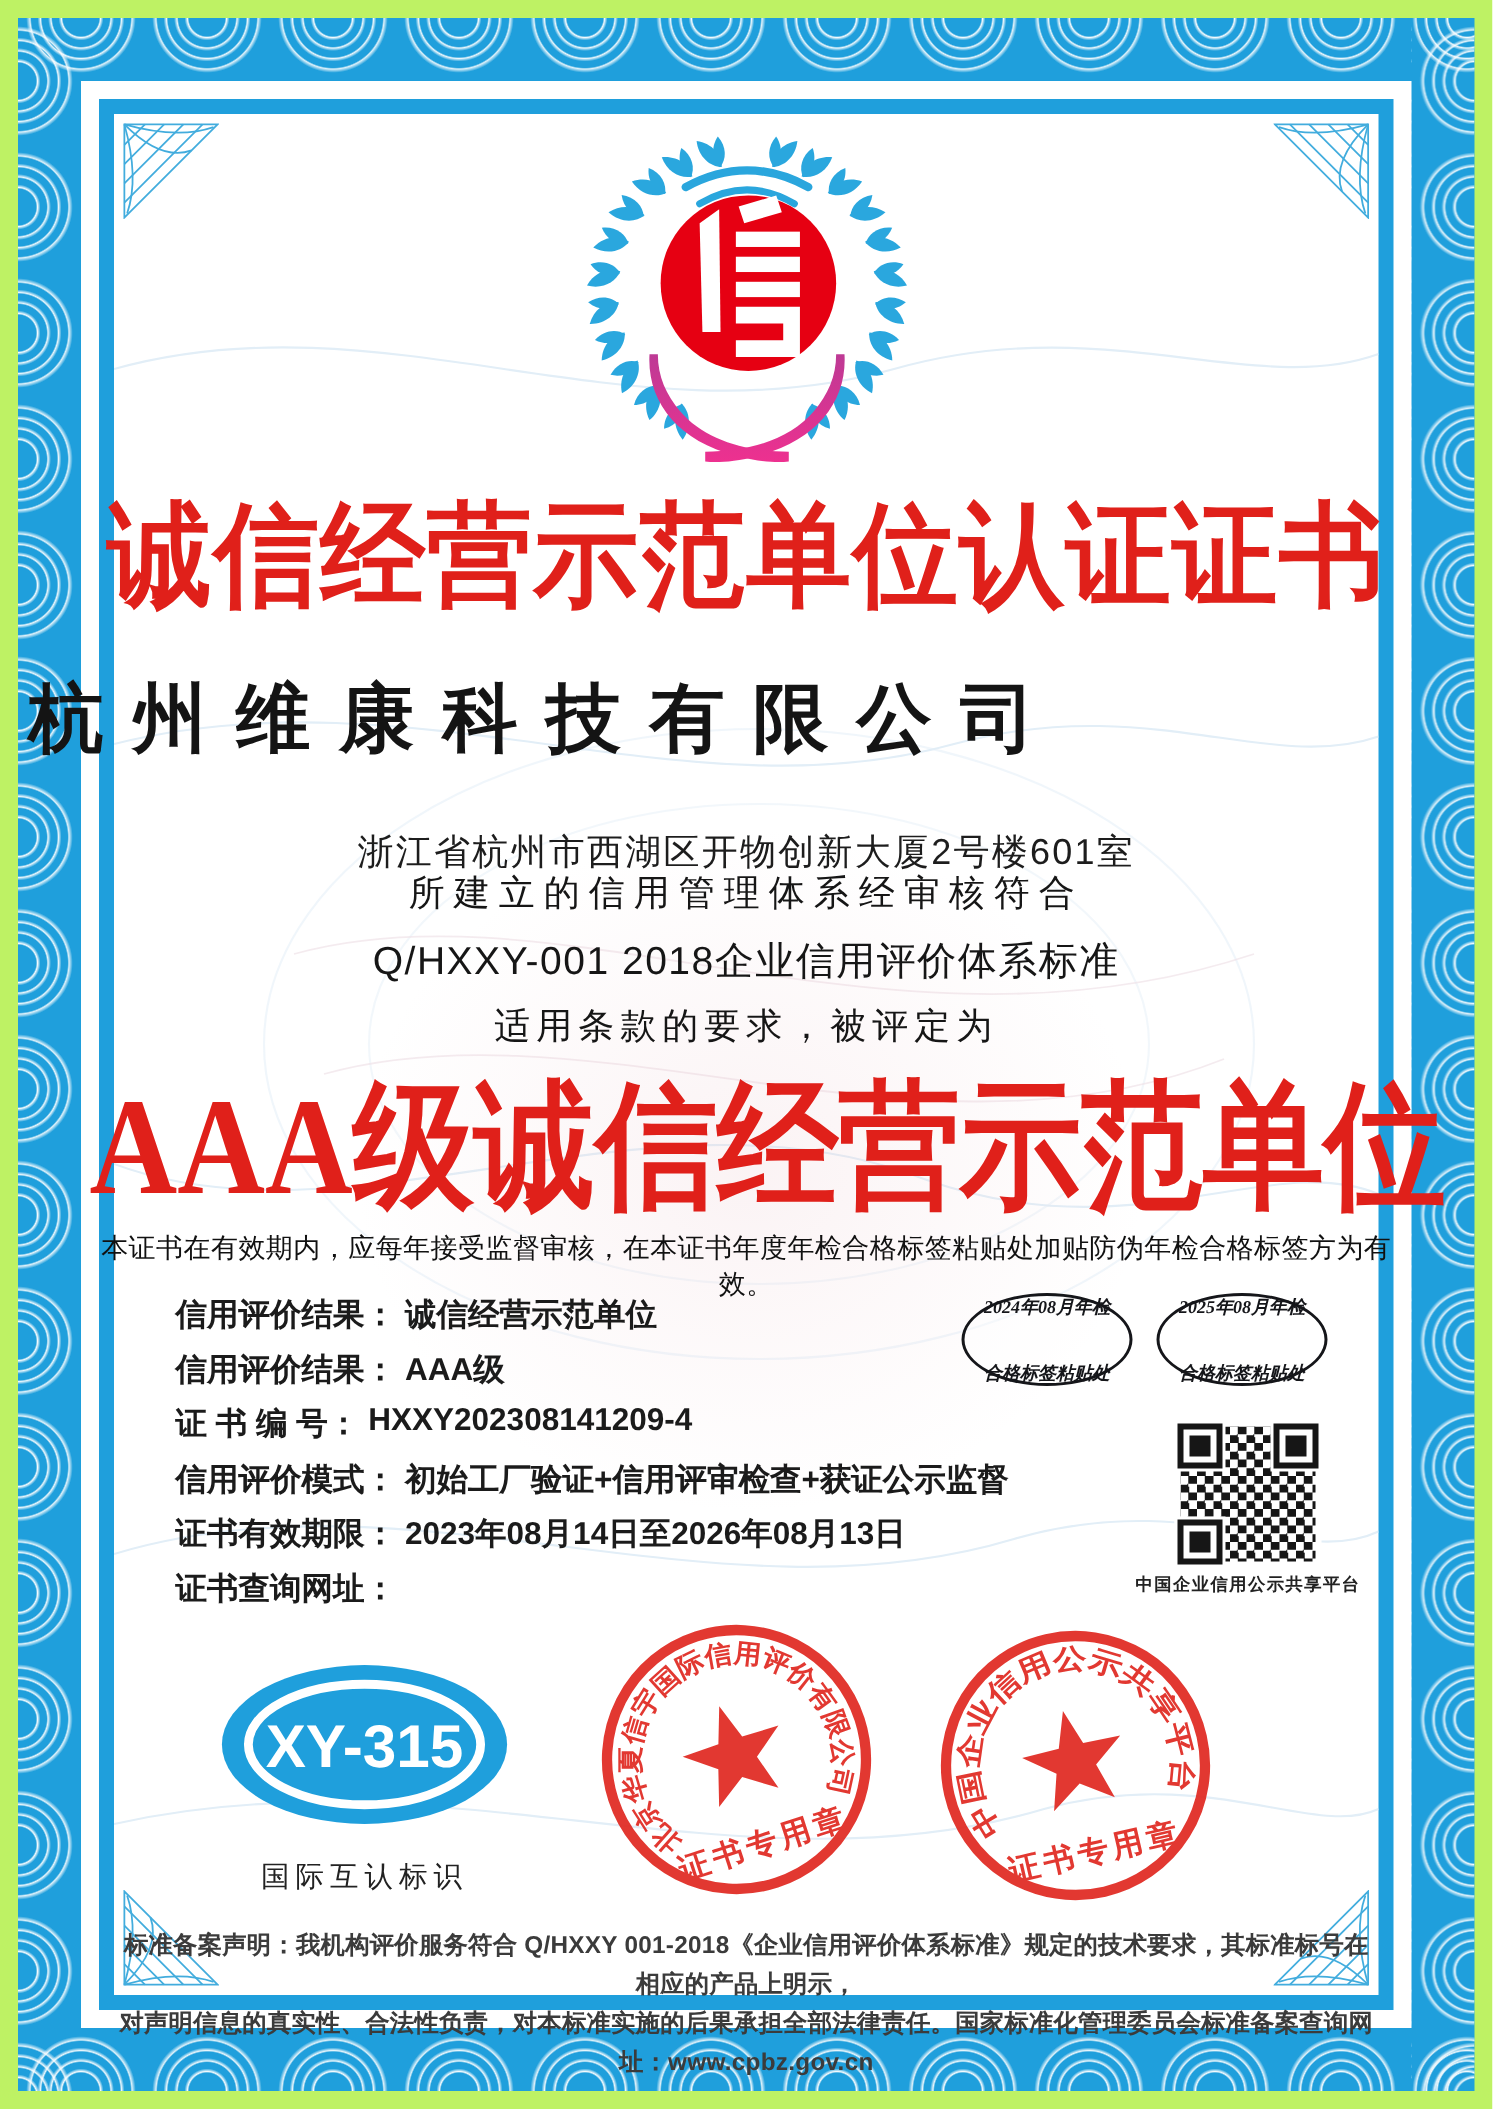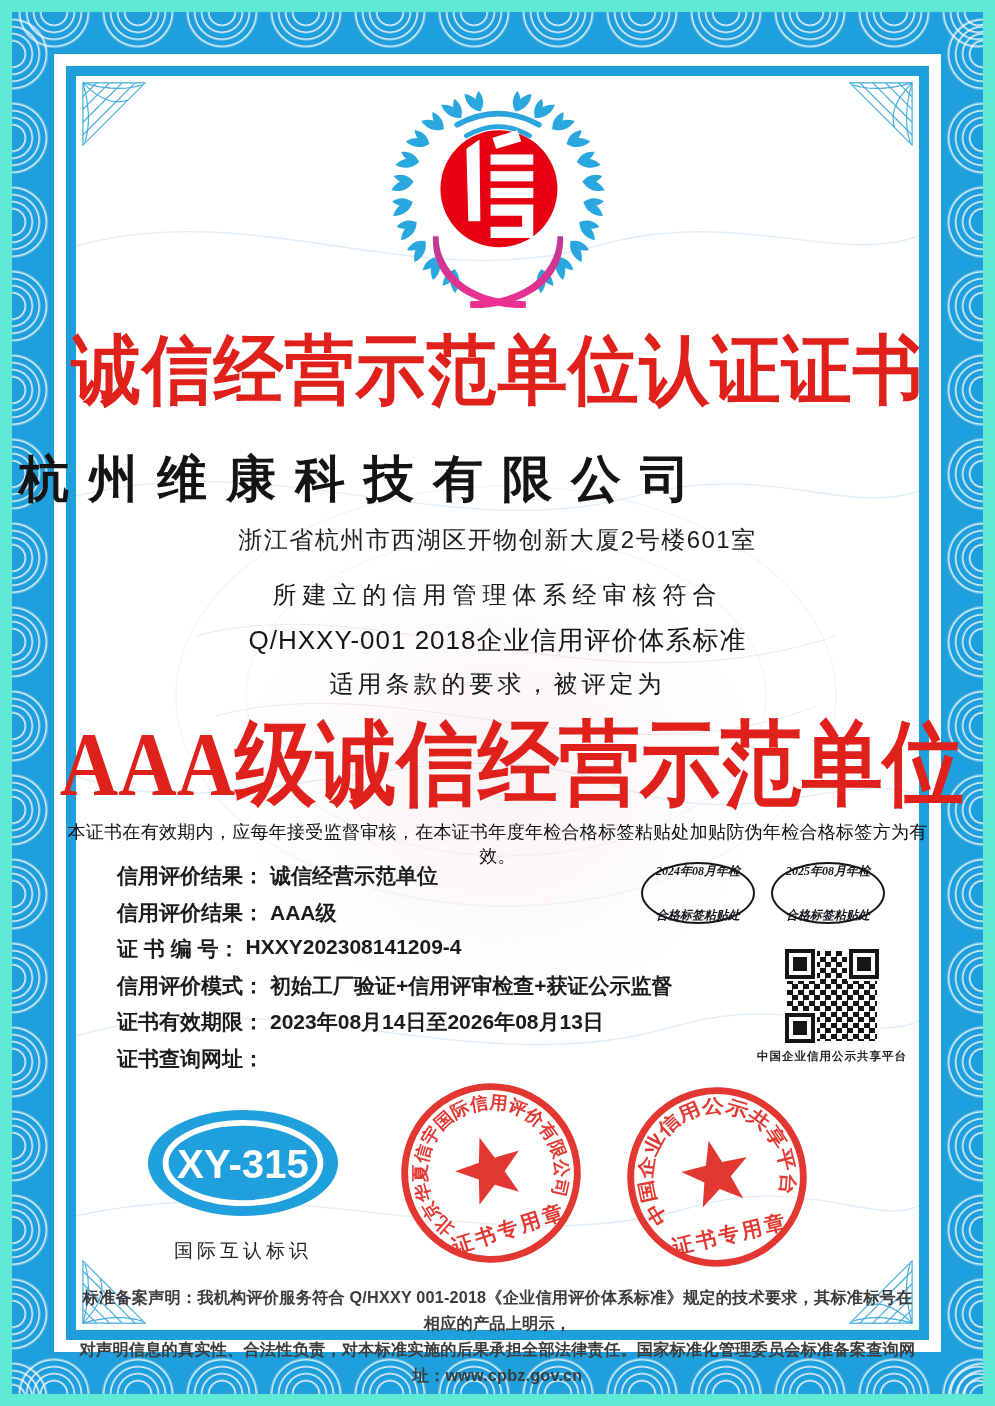--- a/index.html
+++ b/index.html
@@ -1,17 +1,17 @@
 <!DOCTYPE html>
 <html><head>
 <meta charset="utf-8">
 <style>
   html,body{margin:0;padding:0;}
   body{width:995px;height:1406px;background:#ffffff;font-family:"Liberation Sans","DejaVu Sans",sans-serif;overflow:hidden;}
-  .page{position:relative;width:995px;height:1406px;background:#5eead4;}
+  .page{position:relative;width:995px;height:1406px;background:#bef264;}
 
   
   .frame-blue{position:absolute;inset:12px;background:#1f9fdc;}
   .lace{position:absolute;}
   .lace-top{left:12px;right:12px;top:12px;height:42px;
     background-image:
       radial-gradient(circle at 50% 0, rgba(255,255,255,0) 12px, rgba(255,255,255,.95) 13px, rgba(255,255,255,0) 15px),
       radial-gradient(circle at 50% 0, rgba(255,255,255,0) 19px, rgba(255,255,255,.9) 20px, rgba(255,255,255,0) 22px),
       radial-gradient(circle at 50% 0, rgba(255,255,255,0) 26px, rgba(255,255,255,.9) 27px, rgba(255,255,255,0) 29px),
       radial-gradient(circle at 50% 0, rgba(255,255,255,0) 33px, rgba(255,255,255,.85) 34px, rgba(255,255,255,0) 36.5px);
@@ -47,21 +47,21 @@
   .cn-tl{left:82px;top:82px;}
   .cn-tr{right:82px;top:82px;transform:rotate(90deg);}
   .cn-br{right:82px;bottom:82px;transform:rotate(180deg);}
   .cn-bl{left:82px;bottom:82px;transform:rotate(270deg);}
 
   
   .abs{position:absolute;}
   .cert-title{left:0;right:0;top:324px;text-align:center;font-size:70px;font-weight:900;color:#e0201a;
     letter-spacing:1px;transform:scaleY(1.08);transform-origin:center;white-space:nowrap;}
   .company{left:0;right:0;top:446px;font-size:50px;font-weight:700;color:#141414;letter-spacing:19px;white-space:nowrap;text-indent:19px;}
-  .address{left:0;right:0;top:524px;text-align:center;font-size:24px;color:#1d1d1d;letter-spacing:1.5px;}
+  .address{left:0;right:0;top:552px;text-align:center;font-size:24px;color:#1d1d1d;letter-spacing:1.5px;}
   .st1{left:0;right:0;top:579px;text-align:center;font-size:24px;color:#161616;letter-spacing:6px;}
   .st2{left:0;right:0;top:623px;text-align:center;font-size:26px;color:#161616;letter-spacing:1px;}
   .st3{left:0;right:0;top:668px;text-align:center;font-size:24px;color:#161616;letter-spacing:4px;}
   .award{left:0;right:0;top:702px;text-align:center;font-size:92px;font-weight:900;color:#e0201a;
     font-family:"Liberation Serif","DejaVu Serif",serif;white-space:nowrap;transform:scaleX(.88);transform-origin:center;}
   .note{left:55px;right:55px;top:820px;text-align:center;font-size:18px;font-weight:400;color:#111;letter-spacing:.3px;}
 
   .fields{left:117px;top:862px;width:660px;}
   .frow{height:36.5px;font-size:21px;color:#1b1b1b;font-weight:600;white-space:nowrap;display:flex;align-items:flex-start;}
   .flabel{font-weight:700;}

